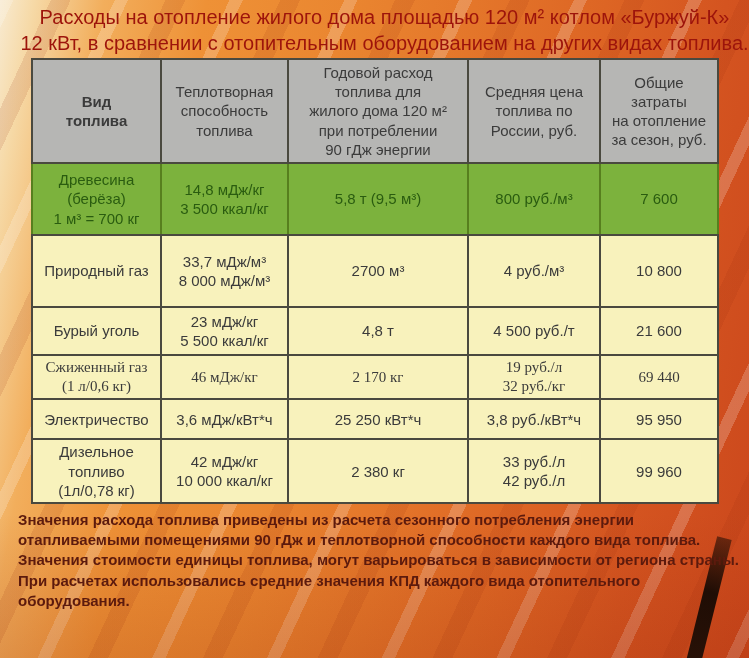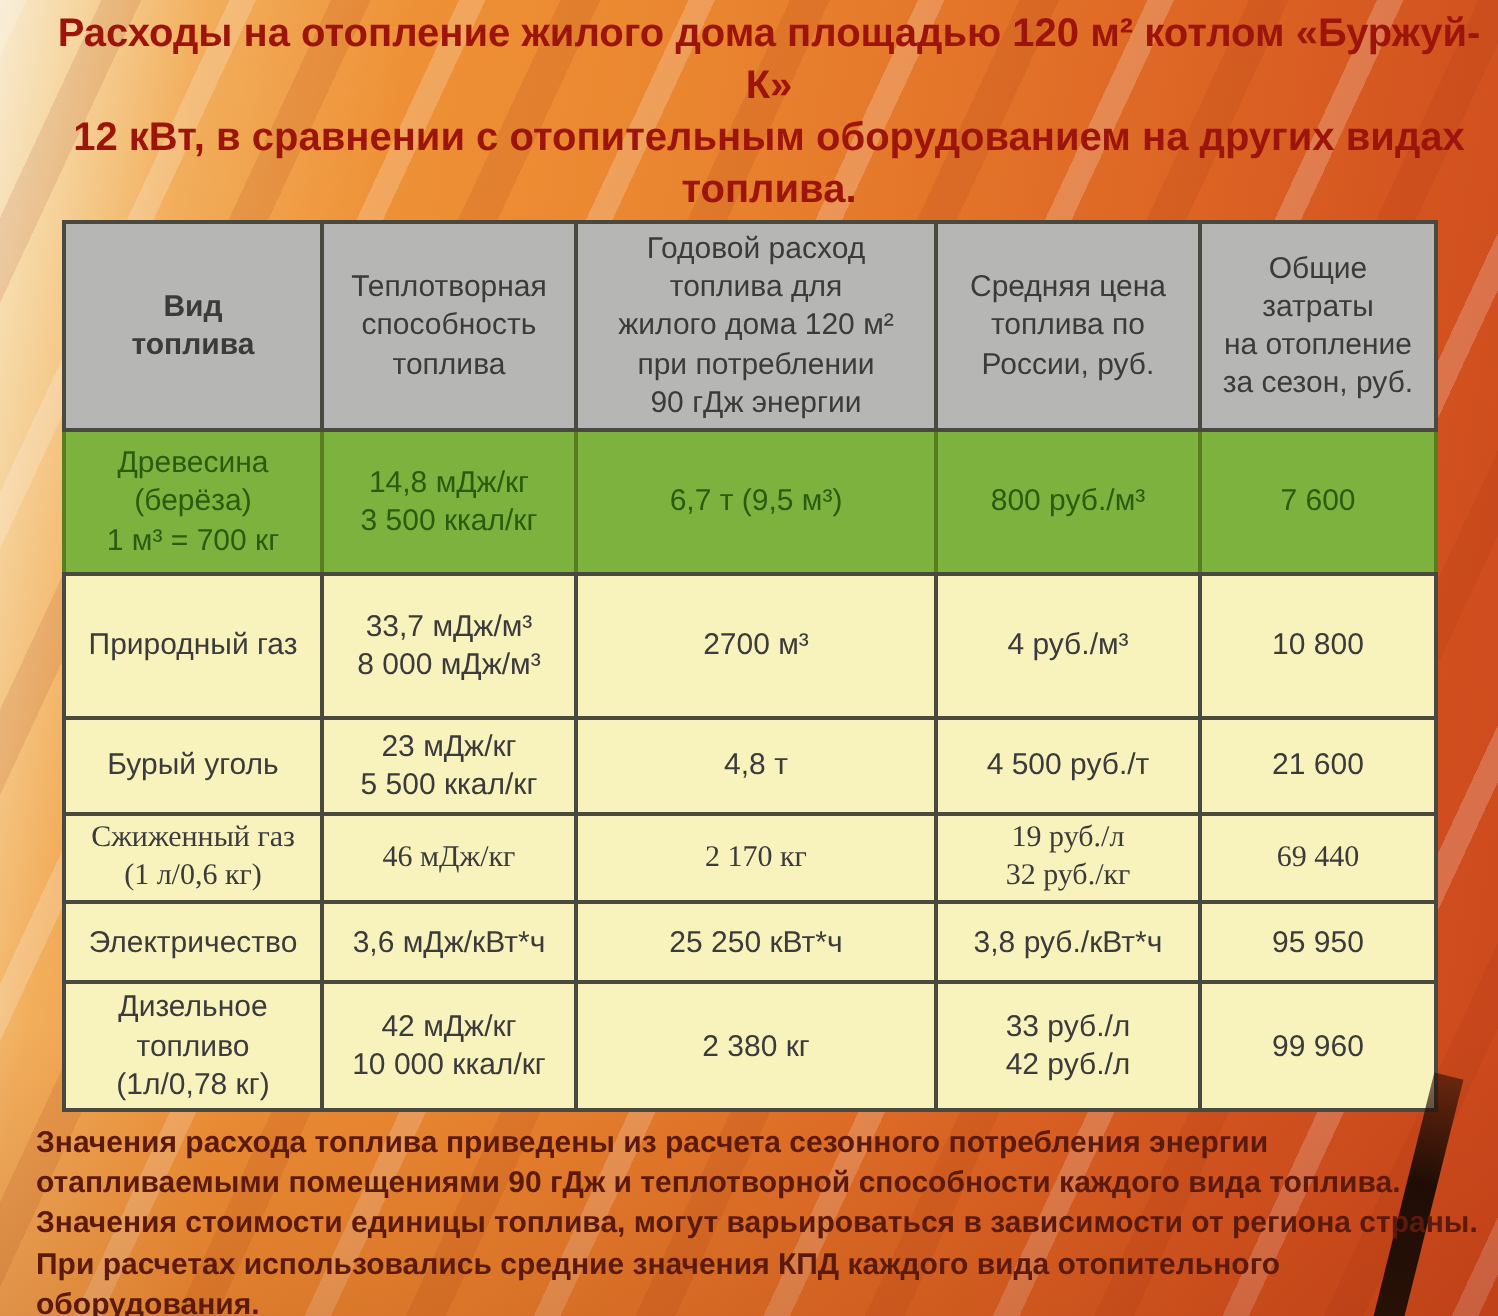--- a/index.html
+++ b/index.html
@@ -22,21 +22,21 @@
   .streak-dark {
     position: absolute;
     width: 15px; height: 140px;
     right: 34px; bottom: -18px;
     background: linear-gradient(to bottom, rgba(30,12,4,0.55), #1f0d05 40%, #2a1207);
     transform: rotate(14deg);
   }
   .title {
     padding-top: 4px;
     text-align: center;
-    font-weight: bold;
+    font-weight: normal;
     font-size: 20px;
     line-height: 26px;
     color: #9d140b;
     margin-left: 20px;
   }
   table.main {
     border-collapse: collapse;
     margin: 2px 0 0 31px;
     width: 686px;
     table-layout: fixed;
@@ -115,21 +115,21 @@
 затраты
 на отопление
 за сезон, руб.</th>
   </tr>
   <tr class="green row-0">
     <td>Древесина
 (берёза)
 1 м³ = 700 кг</td>
     <td>14,8 мДж/кг
 3 500 ккал/кг</td>
-    <td>6,7 т (9,5 м³)</td>
+    <td>5,8 т (9,5 м³)</td>
     <td>800 руб./м³</td>
     <td>7 600</td>
   </tr>
   <tr class="cream row-1">
     <td>Природный газ</td>
     <td>33,7 мДж/м³
 8 000 мДж/м³</td>
     <td>2700 м³</td>
     <td>4 руб./м³</td>
     <td>10 800</td>

